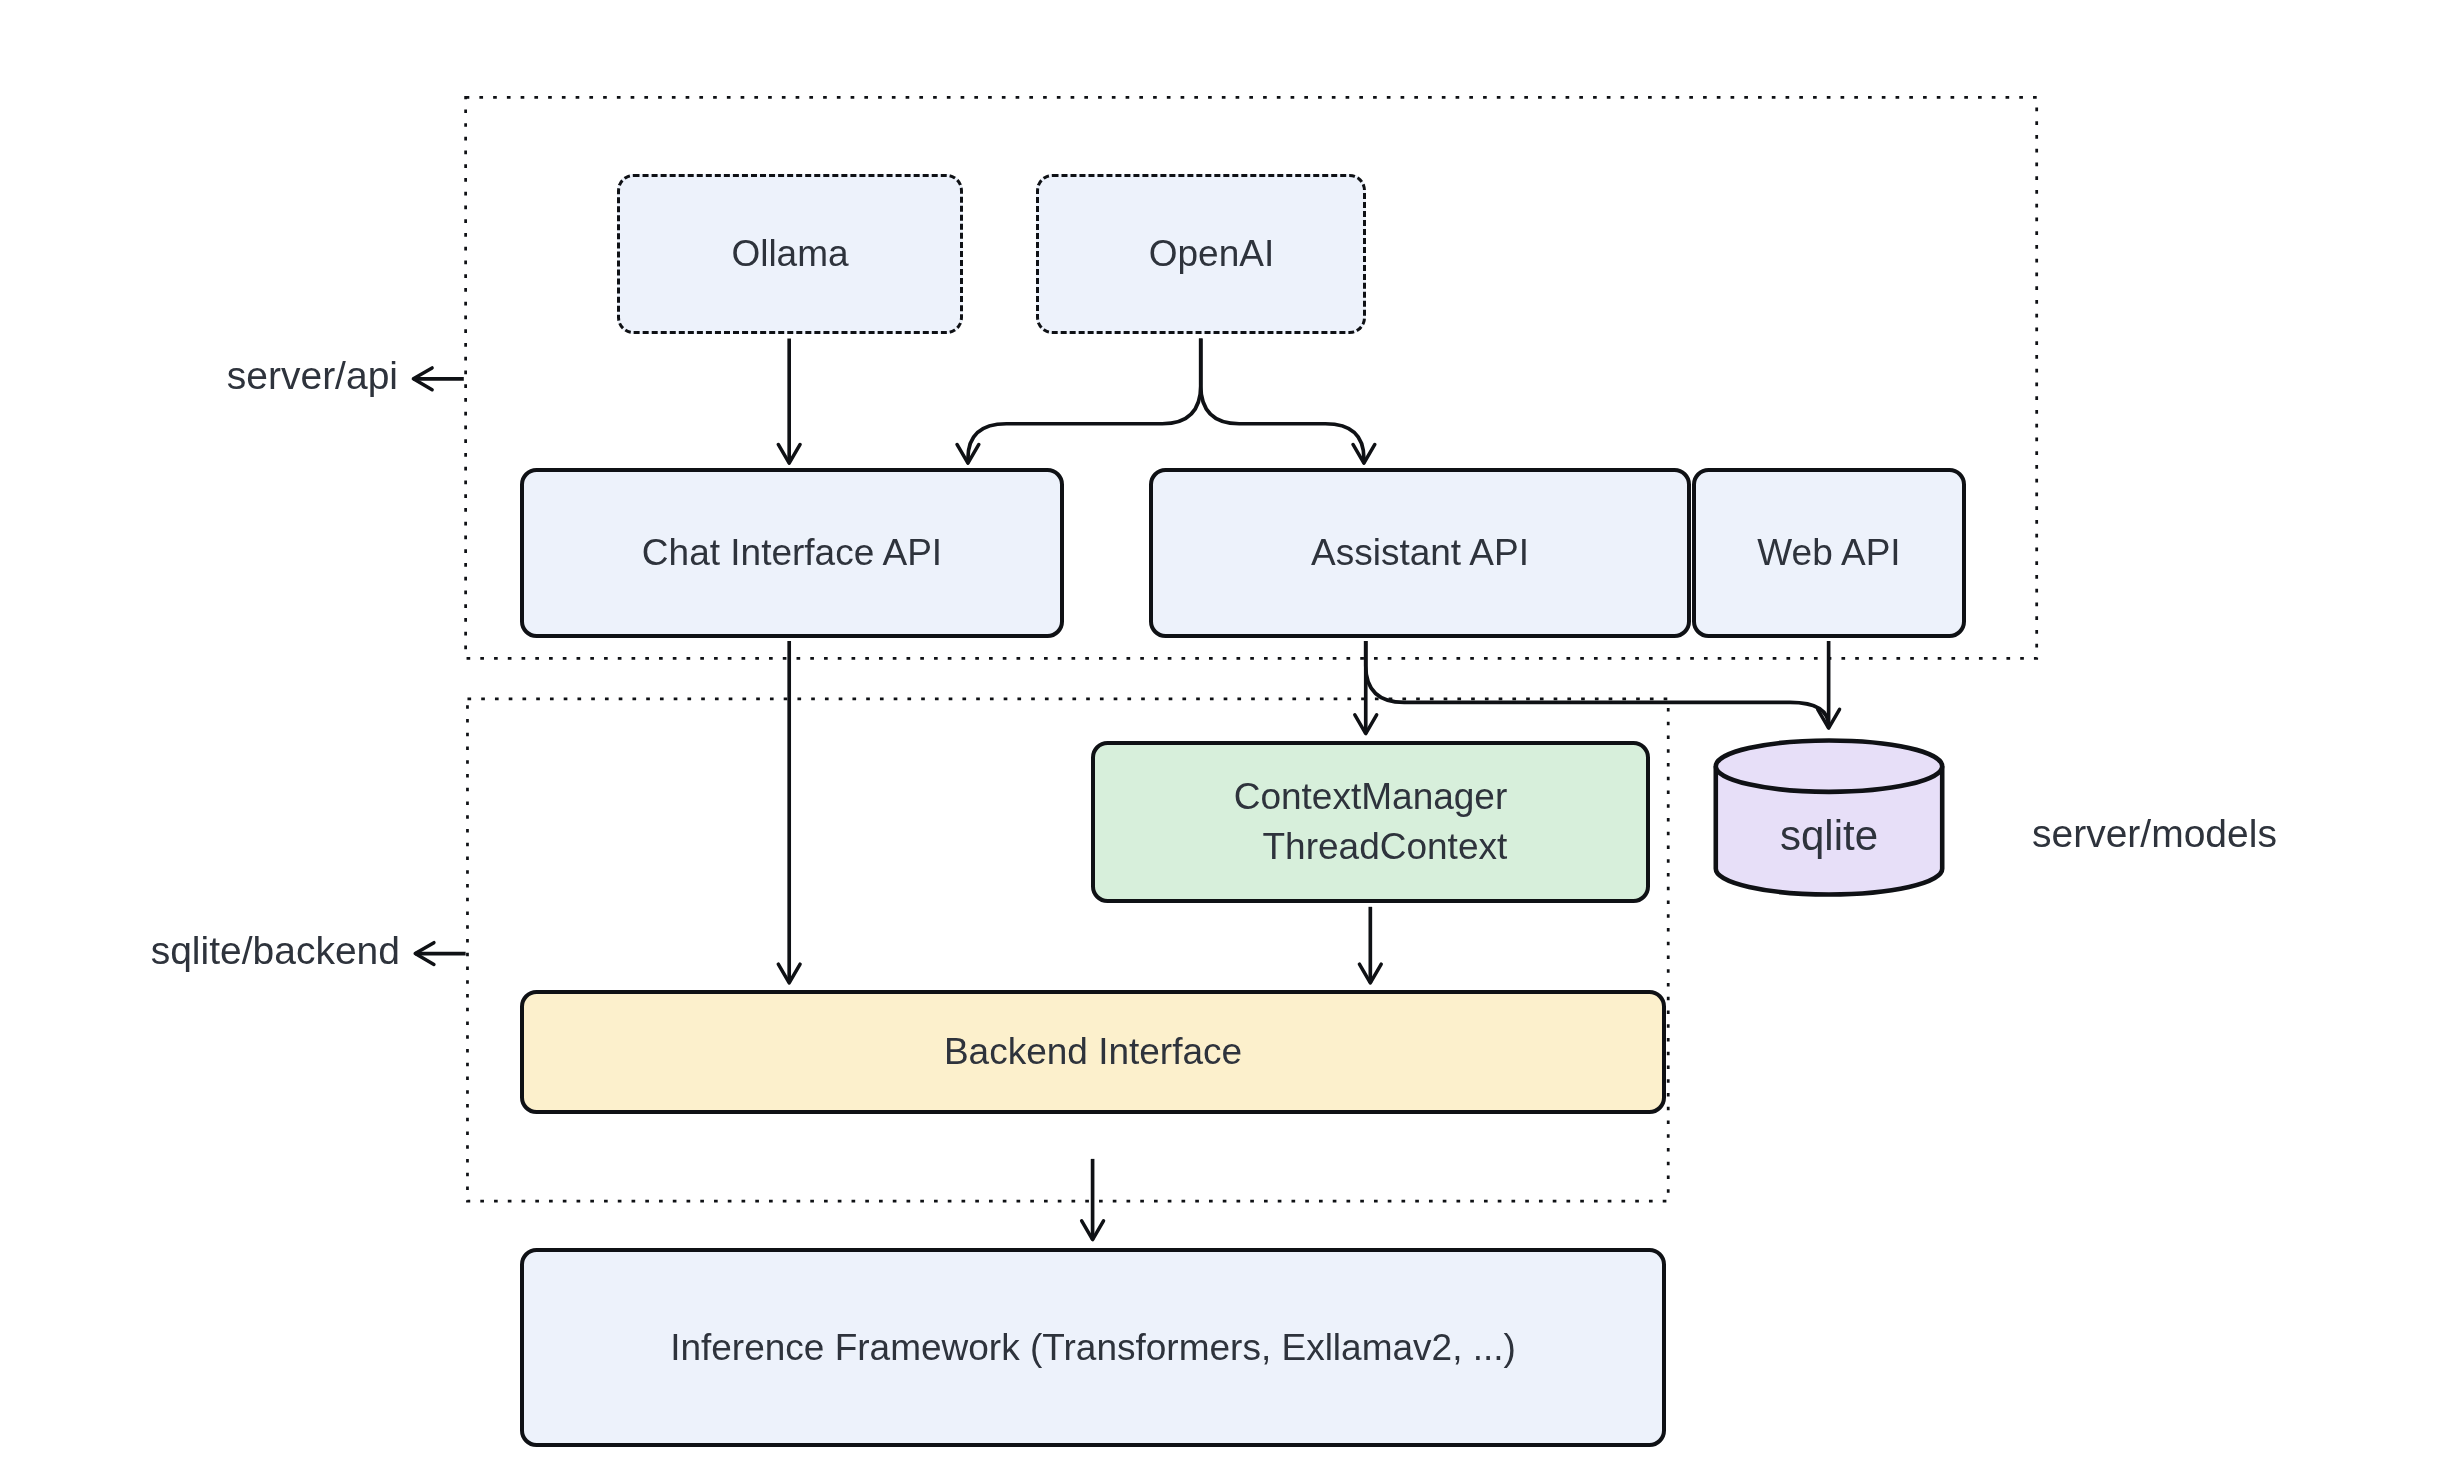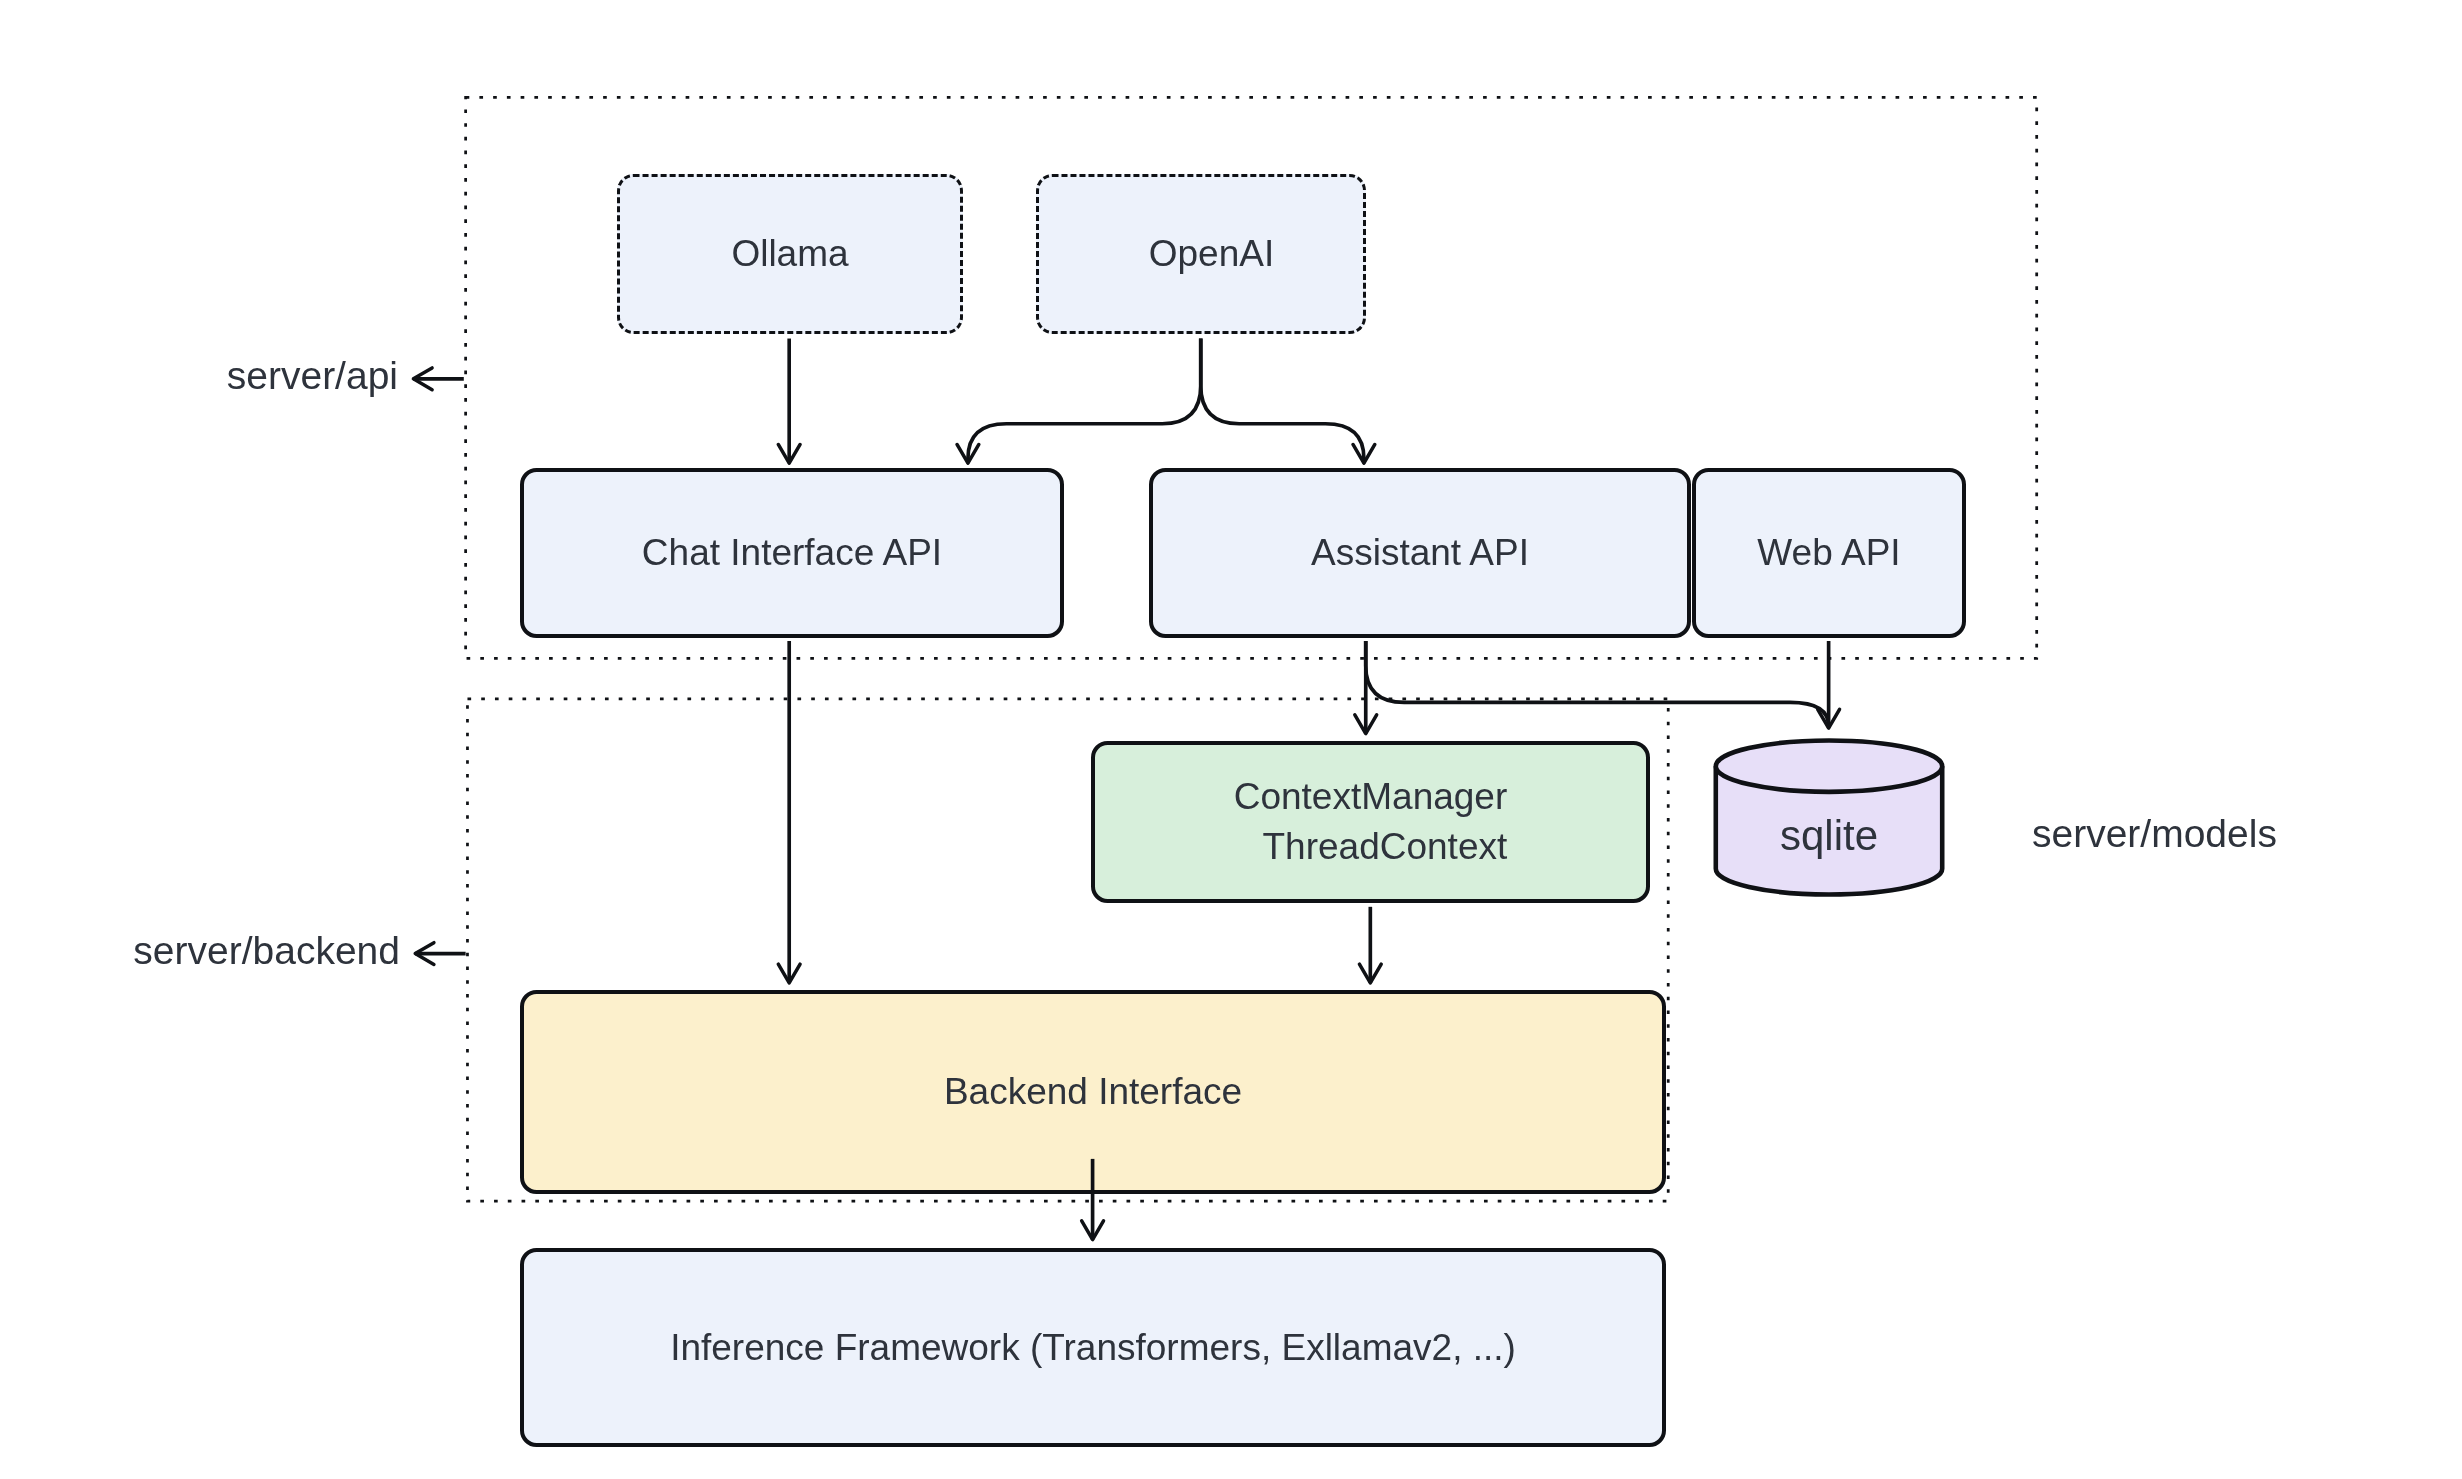--- a/index.html
+++ b/index.html
@@ -62,21 +62,21 @@
     <path class="edge" d="M1490 699 V726 Q1490 766 1532 766 H1953 Q1995 766 1995 792"></path>
     <path class="edge" d="M1995 699 V794" marker-end="url(#ah)"></path>
     <path class="edge" d="M1495 989 V1072" marker-end="url(#ah)"></path>
     <path class="edge" d="M1192 1264 V1352" marker-end="url(#ah)"></path>
     <path class="edge" d="M506 413 H451" marker-end="url(#ah)"></path>
     <path class="edge" d="M508 1040 H453" marker-end="url(#ah)"></path>
   </svg>
 
   <div class="side-label right-align" style="left:110px;top:354px;width:288px;">server/api</div>
 
-  <div class="side-label right-align" style="left:73px;top:929px;width:327px;">server/backend</div>
+  <div class="side-label right-align" style="left:73px;top:929px;width:327px;">sqlite/backend</div>
 
   <div class="side-label" style="left:2032px;top:812px;">server/models</div>
 
   <div class="node dashed" style="left:617px;top:174px;width:346px;height:160px;">
     <span>Ollama</span>
   </div>
 
   <div class="node dashed" style="left:1036px;top:174px;width:330px;height:160px;padding-left:21px;">
     <span>OpenAI</span>
   </div>
@@ -101,21 +101,21 @@
   </div>
 
   <div class="cylinder" style="left:1712px;top:735px;width:234px;height:165px;">
     <svg class="cyl-shape" width="234" height="165" viewBox="0 0 255 180">
       <path class="cyl-fill" d="M4 34 L4 146 A123.5 28 0 0 0 251 146 L251 34"></path>
       <ellipse class="cyl-fill" cx="127.5" cy="34" rx="123.5" ry="28"></ellipse>
     </svg>
     <span class="cyl-label">sqlite</span>
   </div>
 
-  <div class="node yellow" style="left:520px;top:990px;width:1146px;height:204px;">
+  <div class="node yellow" style="left:520px;top:990px;width:1146px;height:124px;">
     <span>Backend Interface</span>
   </div>
 
   <div class="node" style="left:520px;top:1248px;width:1146px;height:199px;">
     <span>Inference Framework (Transformers, Exllamav2, ...)</span>
   </div>
 
 </div>
 
 

